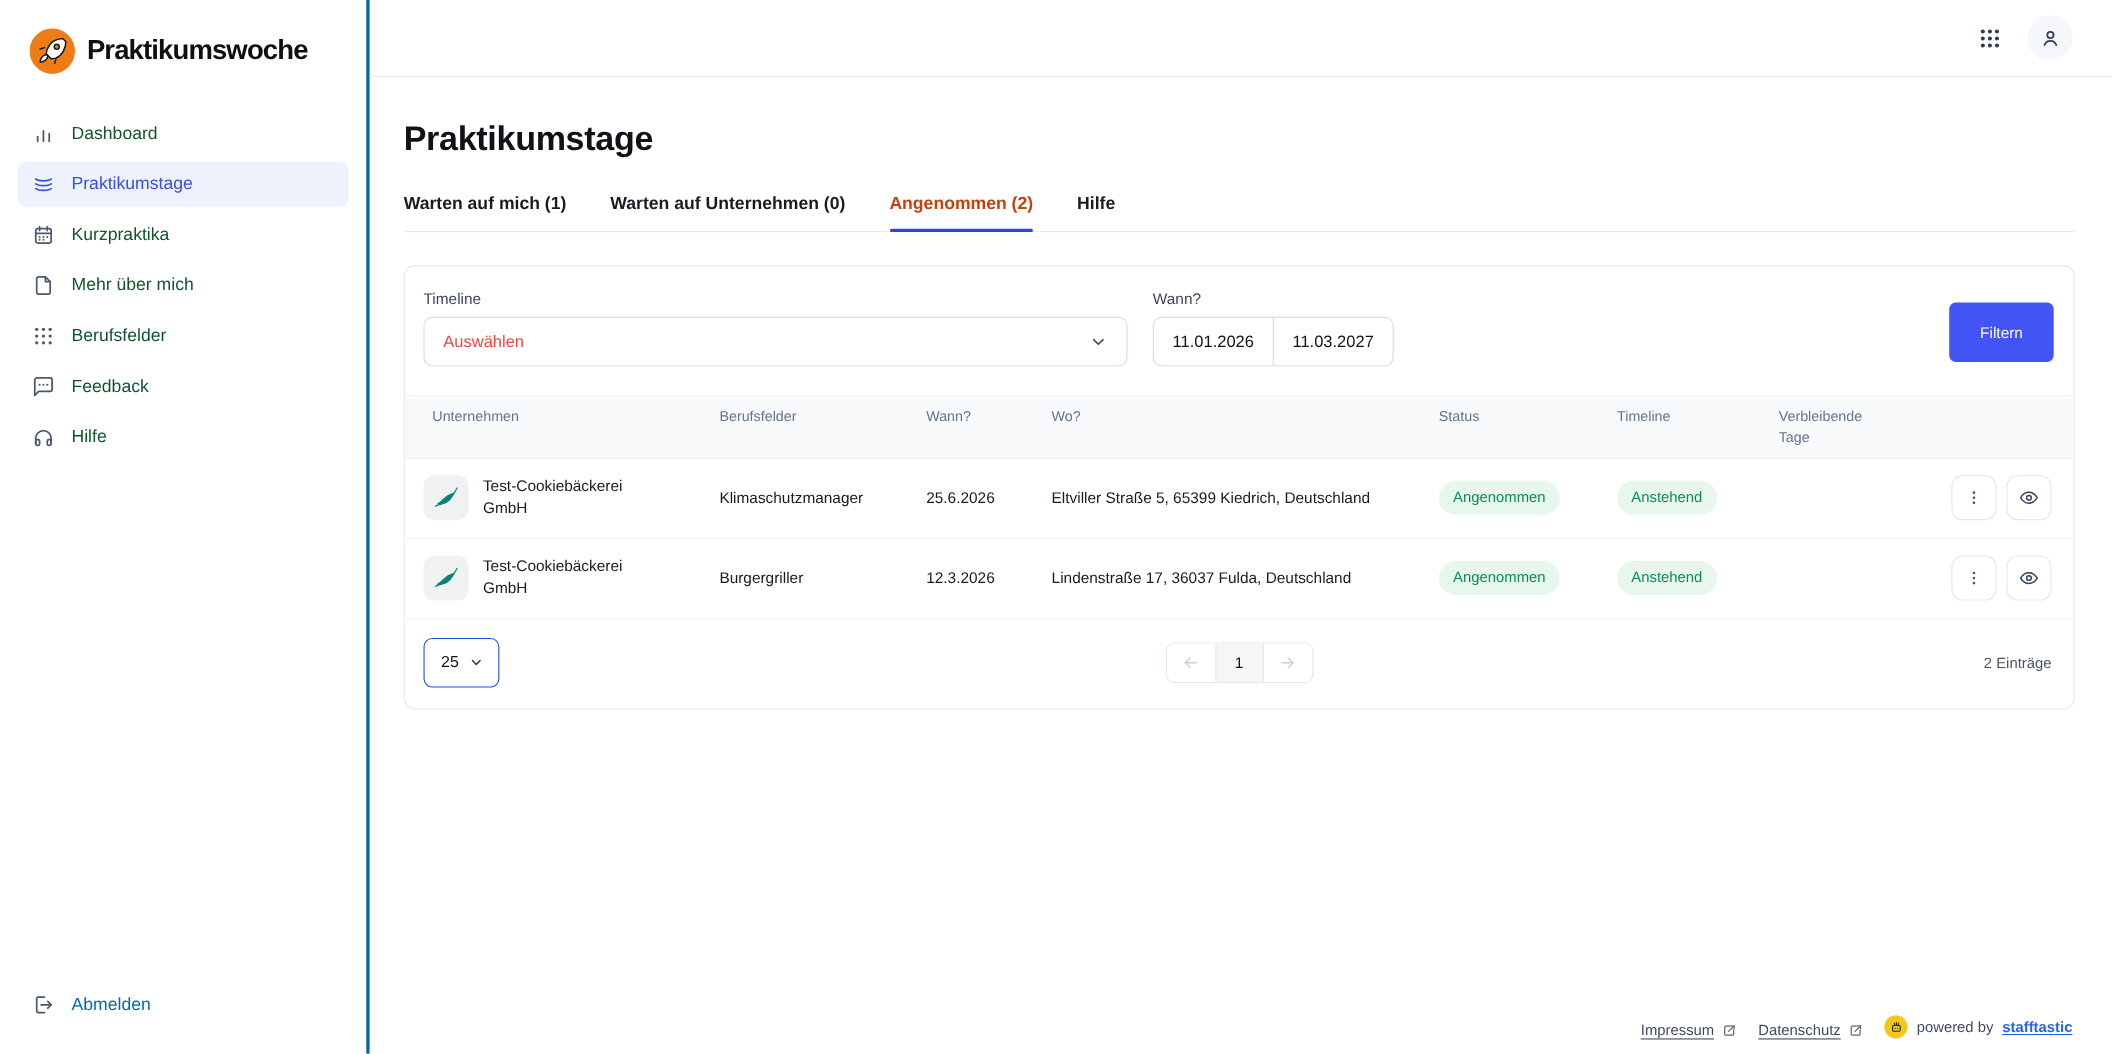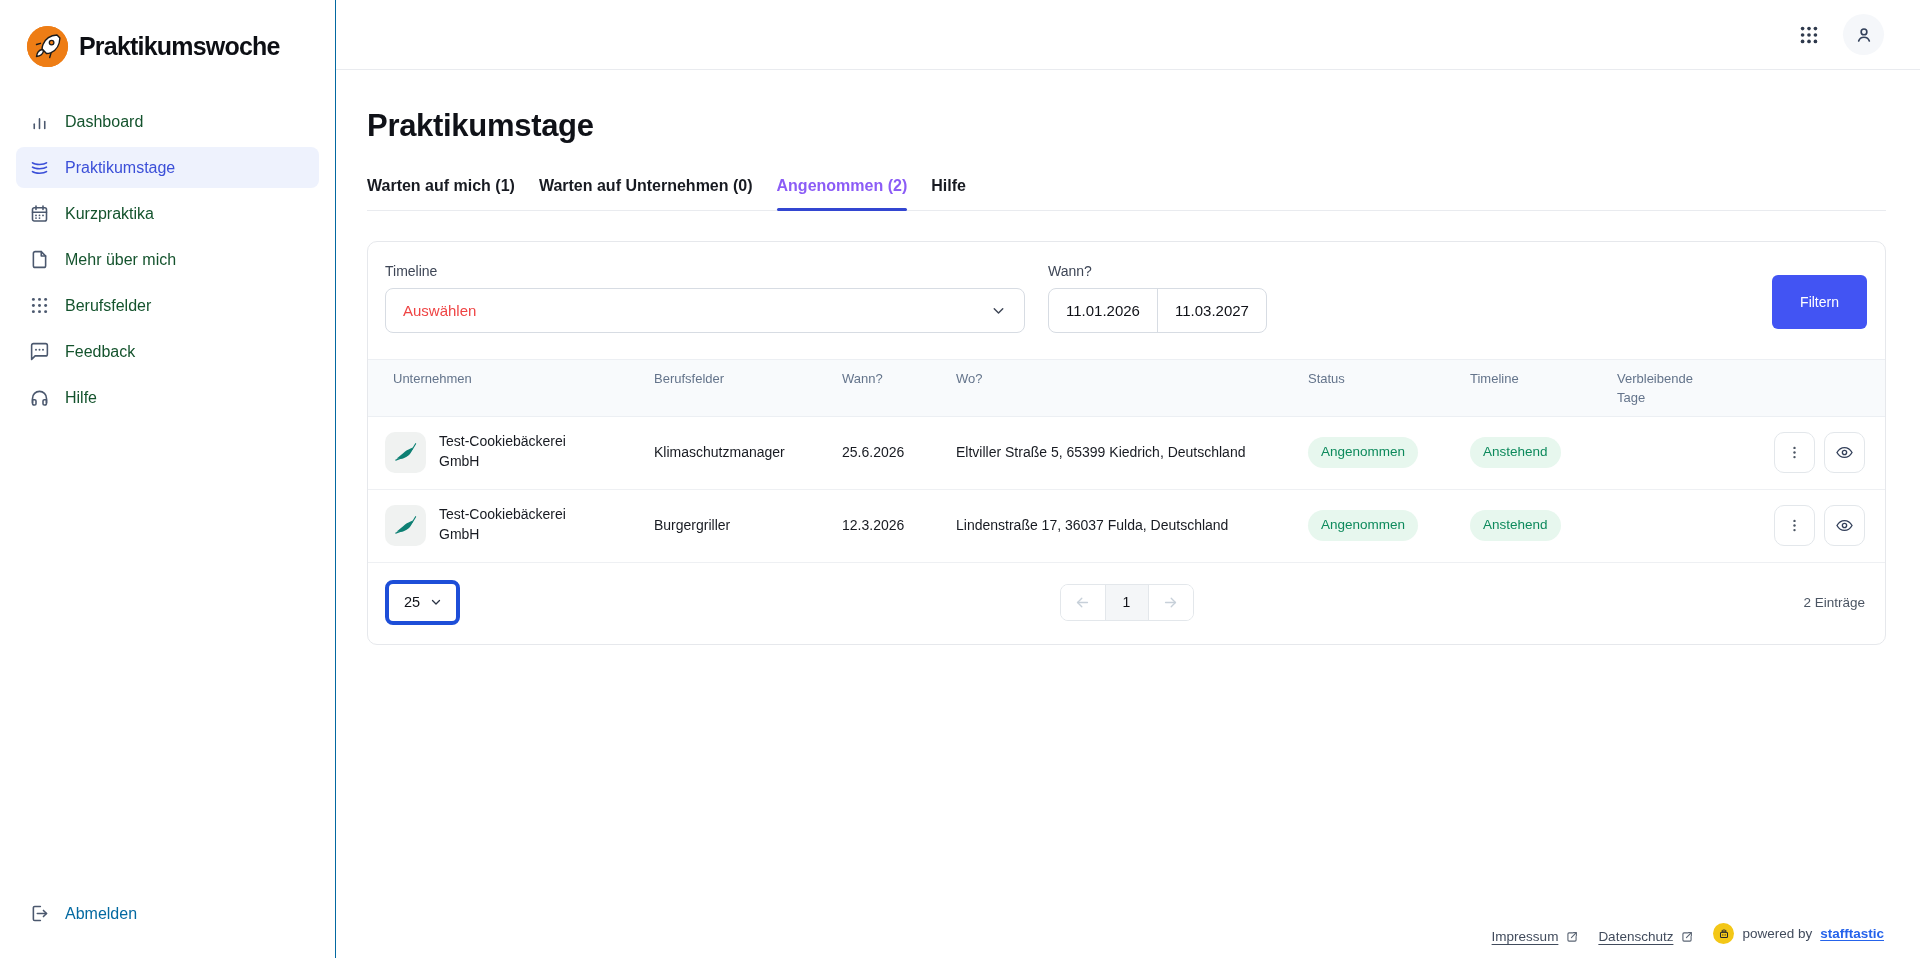--- a/index.html
+++ b/index.html
@@ -9,21 +9,21 @@
     background: #ffffff;
     color: #16181d;
     overflow: hidden;
     position: relative;
   }
   svg { display: block; }
 
   
   .sidebar {
     position: absolute; left: 0; top: 0; bottom: 0; width: 336px;
-    border-right: 1px solid #0369a1;
+    border-right: 3px solid #0369a1;
     display: flex; flex-direction: column;
     background: #fff;
   }
   .logo-row { display: flex; align-items: center; gap: 11px; padding: 26px 20px 34px 27px; cursor: pointer; }
   .logo-circle {
     width: 41px; height: 41px; border-radius: 50%;
     background: #ee7d15; display: grid; place-items: center; flex: none;
   }
   .brand-name { font-size: 25px; font-weight: 800; letter-spacing: -0.8px; color: #0d0f14; white-space: nowrap; }
 
@@ -53,23 +53,23 @@
   }
   .apps-btn { width: 28px; height: 28px; display: grid; place-items: center; cursor: pointer; }
   .avatar-btn {
     width: 41px; height: 41px; border-radius: 50%; background: #f5f7fa;
     display: grid; place-items: center; cursor: pointer;
   }
 
   .content { padding: 0 34px 0 31px; }
   .page-title { font-size: 31px; font-weight: 700; letter-spacing: -0.3px; color: #101218; margin-top: 38px; }
 
-  .tabs { display: flex; gap: 24px; margin-top: 33px; border-bottom: 1px solid #e9ebef; }
+  .tabs { display: flex; gap: 40px; margin-top: 33px; border-bottom: 1px solid #e9ebef; }
   .tab { padding-bottom: 15px; font-size: 16px; font-weight: 600; color: #181b22; cursor: pointer; position: relative; white-space: nowrap; }
-  .tab.active { color: #8b5cf6; }
+  .tab.active { color: #c2410c; }
   .tab.active::after {
     content: ""; position: absolute; left: 0; right: 0; bottom: -1px;
     height: 3px; background: #3346d1; border-radius: 2px;
   }
 
   
   .card { margin-top: 30px; border: 1px solid #e6e8ec; border-radius: 10px; background: #fff; }
 
   .filters { display: flex; align-items: flex-end; padding: 21px 18px 26px 17px; }
   .fgroup { display: flex; flex-direction: column; }
@@ -116,21 +116,21 @@
     white-space: nowrap;
   }
   .actions { display: flex; gap: 9px; justify-content: flex-end; padding-right: 4px; }
   .icon-btn {
     width: 41px; height: 41px; border: 1px solid #e3e7eb; border-radius: 10px;
     background: #fff; display: grid; place-items: center; cursor: pointer;
   }
 
   .card-footer { position: relative; display: flex; align-items: center; padding: 17px 20px 19px 17px; }
   .pagesize-select {
-    height: 45px; border: 4px solid #1d4ed8; border-radius: 8px; background: #fff;
+    height: 45px; border: 1px solid #1d4ed8; border-radius: 8px; background: #fff;
     display: flex; align-items: center; gap: 9px; padding: 0 13px 0 15px;
     font-size: 14.5px; color: #101218; cursor: pointer;
   }
   .pager {
     position: absolute; left: 50%; transform: translateX(-50%);
     display: flex; height: 37px; border: 1px solid #e3e7eb; border-radius: 8px;
     overflow: hidden; background: #fff;
   }
   .pager-cell { width: 44px; display: grid; place-items: center; cursor: pointer; background: #fff; }
   .pager-cell.current {

